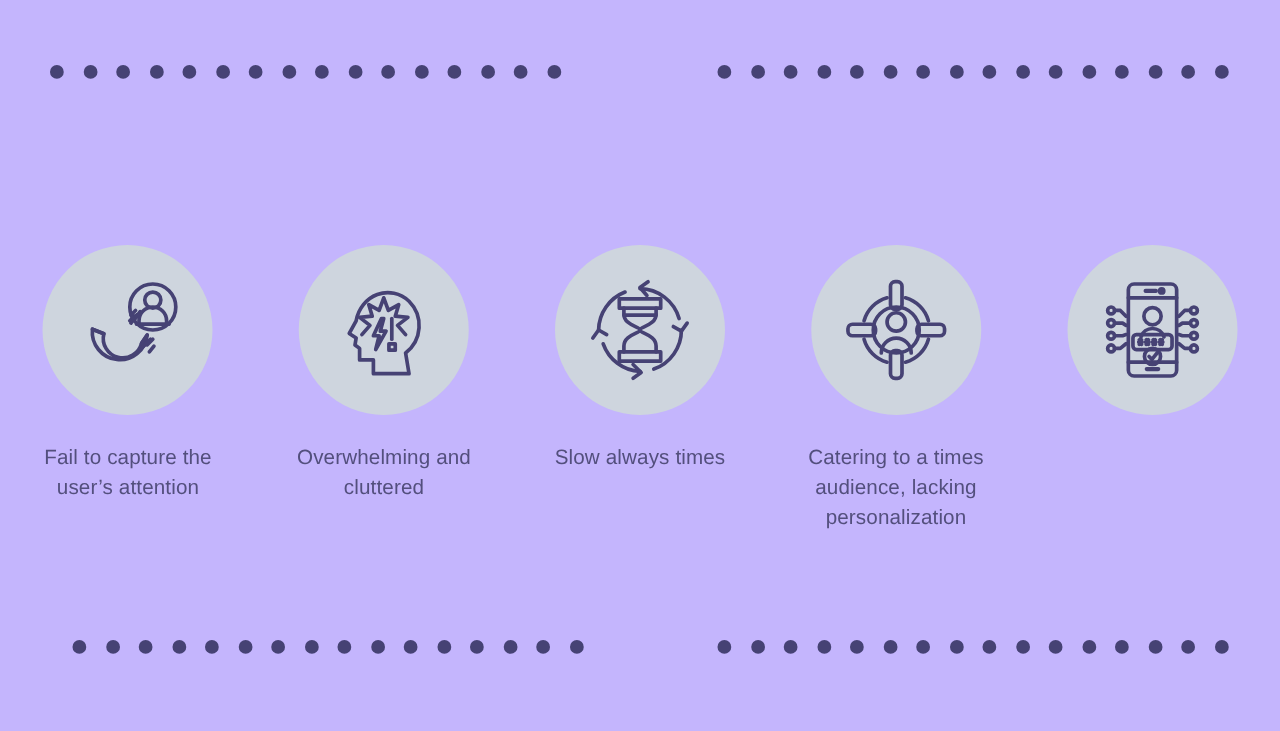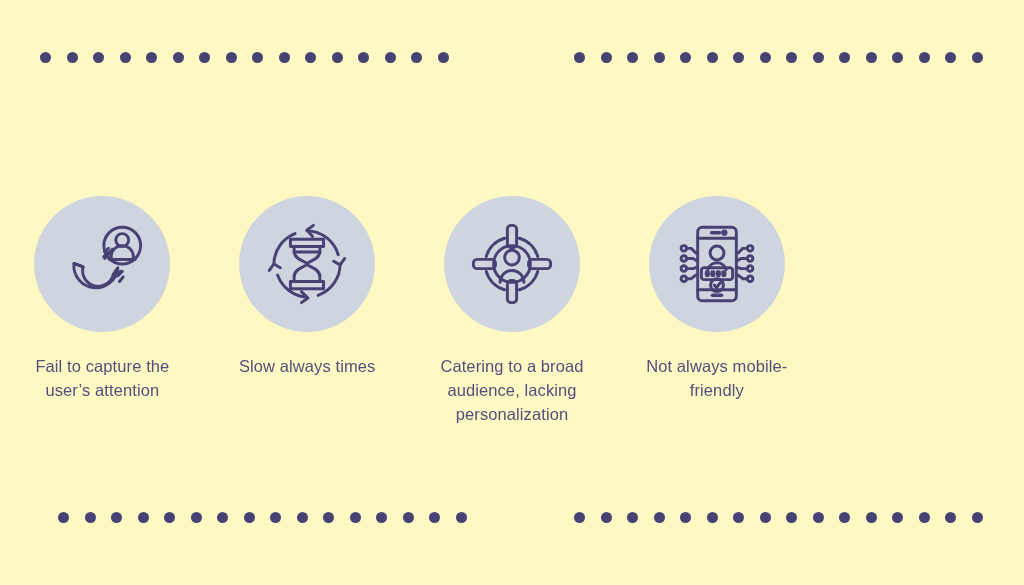--- a/index.html
+++ b/index.html
@@ -9,21 +9,21 @@
     height: 585px;
     background: #ffffff;
     font-family: "Liberation Sans", sans-serif;
     overflow: hidden;
   }
 
   .slide {
     position: relative;
     width: 1024px;
     height: 585px;
-    background: #fef9c3;
+    background: #c4b5fd;
   }
 
   
   .dot-row {
     position: absolute;
     display: flex;
     align-items: center;
   }
   .dot {
     width: 11px;
@@ -180,20 +180,39 @@
           <circle cx="72" cy="30" r="20"></circle>
           <circle cx="72" cy="24" r="7"></circle>
           <path d="M60 42 A12 12 0 0 1 84 42 L84 45 L60 45 Z"></path>
           <path d="M58 45 L86 45"></path>
         </svg>
       </div>
       <div class="item-label">Fail to capture the
 user’s attention</div>
     </div>
 
+    <div class="item">
+      <div class="icon-circle">
+        <svg viewBox="0 0 100 100" fill="none" stroke="#464274" stroke-width="3.2" stroke-linecap="round" stroke-linejoin="round">
+
+          <path d="M72 25 A28 30 0 0 0 26 42 L20 53 L26 57 L25 63 L29 66 L29 76 L41 76 L41 88 L72 88
+                   L69 70 A30 30 0 0 0 72 25 Z"></path>
+
+          <path d="M50 22 L54 33 L63 28 L60 38 L71 39 L62 46 L69 54
+                   M50 22 L46 33 L37 28 L40 38 L29 39 L38 46 L31 54"></path>
+
+          <path d="M48 40 L41 55 L46 55 L43 67 L52 51 L47 51 L50 40 Z"></path>
+
+          <path d="M57 40 L57 58"></path>
+          <rect x="54.5" y="62" width="5.5" height="5.5"></rect>
+        </svg>
+      </div>
+      <div class="item-label">Overwhelming and
+cluttered</div>
+    </div>
 
     <div class="item">
       <div class="icon-circle">
         <svg viewBox="0 0 100 100" fill="none" stroke="#464274" stroke-width="3.2" stroke-linecap="round" stroke-linejoin="round">
 
           <path d="M50 14 A36 36 0 0 1 84 40"></path>
           <path d="M56 20 L50 13 L57 8"></path>
           <path d="M86 50 A36 36 0 0 1 62 84"></path>
           <path d="M79 47 L86 51 L91 44"></path>
           <path d="M50 86 A36 36 0 0 1 18 62"></path>
@@ -224,21 +243,21 @@
 
           <rect x="45" y="8" width="10" height="24" rx="4"></rect>
           <rect x="45" y="68" width="10" height="24" rx="4"></rect>
           <rect x="8" y="45" width="24" height="10" rx="4"></rect>
           <rect x="68" y="45" width="24" height="10" rx="4"></rect>
 
           <circle cx="50" cy="43" r="8"></circle>
           <path d="M37 70 A13 13 0 0 1 63 70"></path>
         </svg>
       </div>
-      <div class="item-label">Catering to a broad
+      <div class="item-label">Catering to a times
 audience, lacking
 personalization</div>
     </div>
 
     <div class="item">
       <div class="icon-circle">
         <svg viewBox="0 0 100 100" fill="none" stroke="#464274" stroke-width="3.2" stroke-linecap="round" stroke-linejoin="round">
 
           <rect x="29" y="10" width="42" height="80" rx="5"></rect>
           <path d="M29 22 L71 22 M29 78 L71 78"></path>
@@ -270,18 +289,16 @@
           <circle cx="86" cy="33" r="3"></circle>
             <path d="M83 33 L78 33 L73 38"></path>
           <circle cx="86" cy="44" r="3"></circle>
             <path d="M83 44 L76 44 L73 46"></path>
           <circle cx="86" cy="55" r="3"></circle>
             <path d="M83 55 L76 55 L73 54"></path>
           <circle cx="86" cy="66" r="3"></circle>
             <path d="M83 66 L78 66 L73 62"></path>
         </svg>
       </div>
-      <div class="item-label">Not always mobile-
-friendly</div>
     </div>
 
   </div>
 </div>
 
 </body></html>

